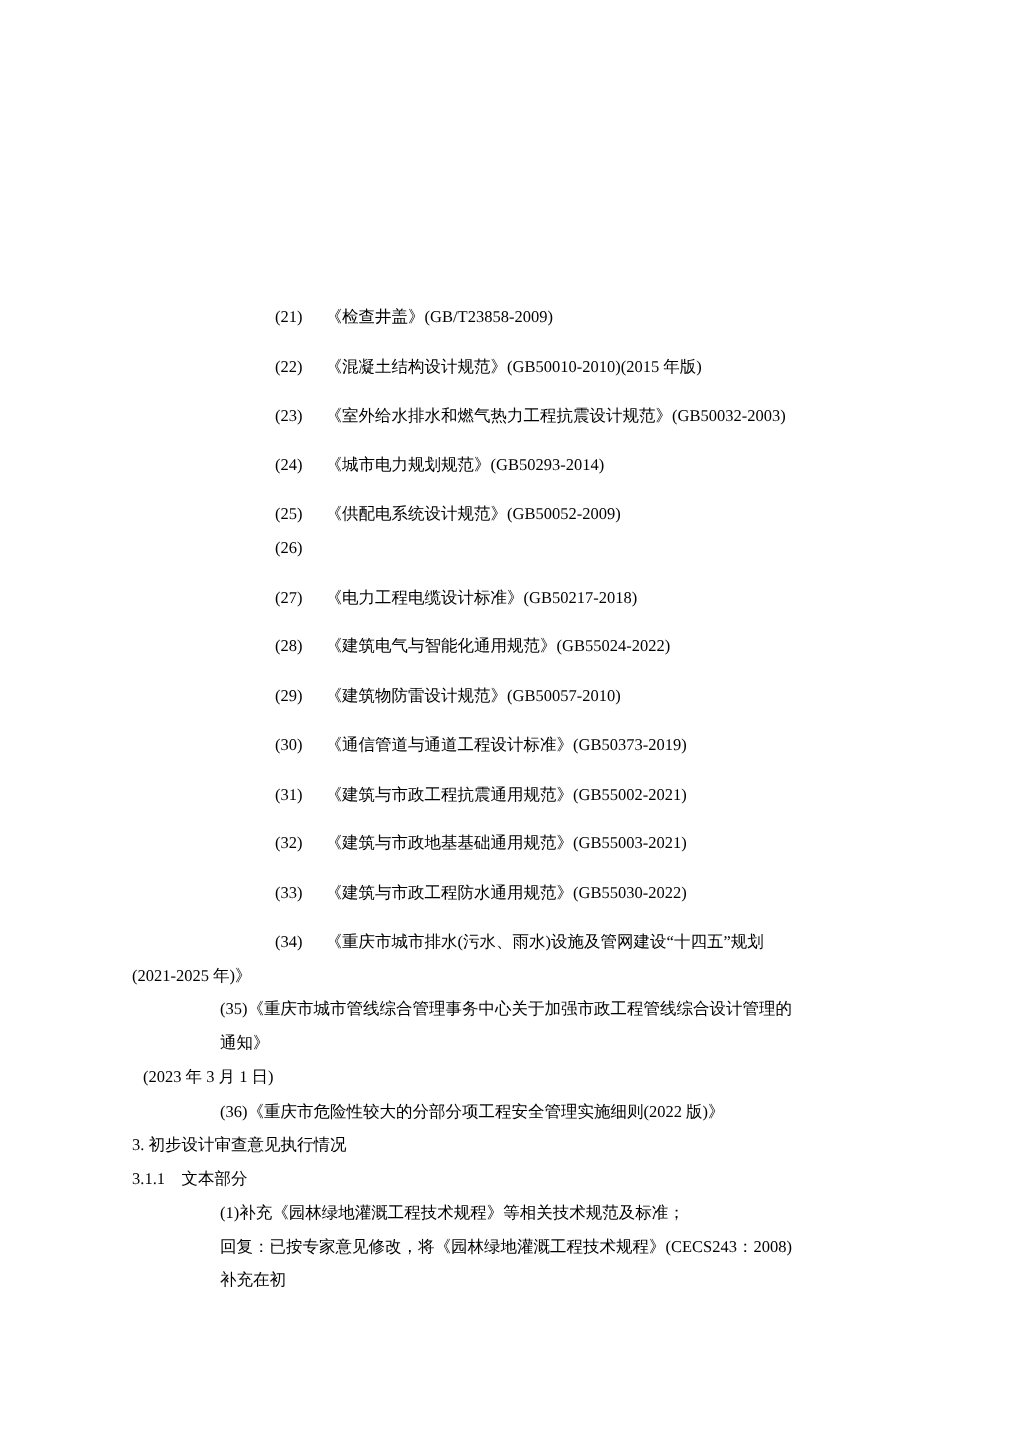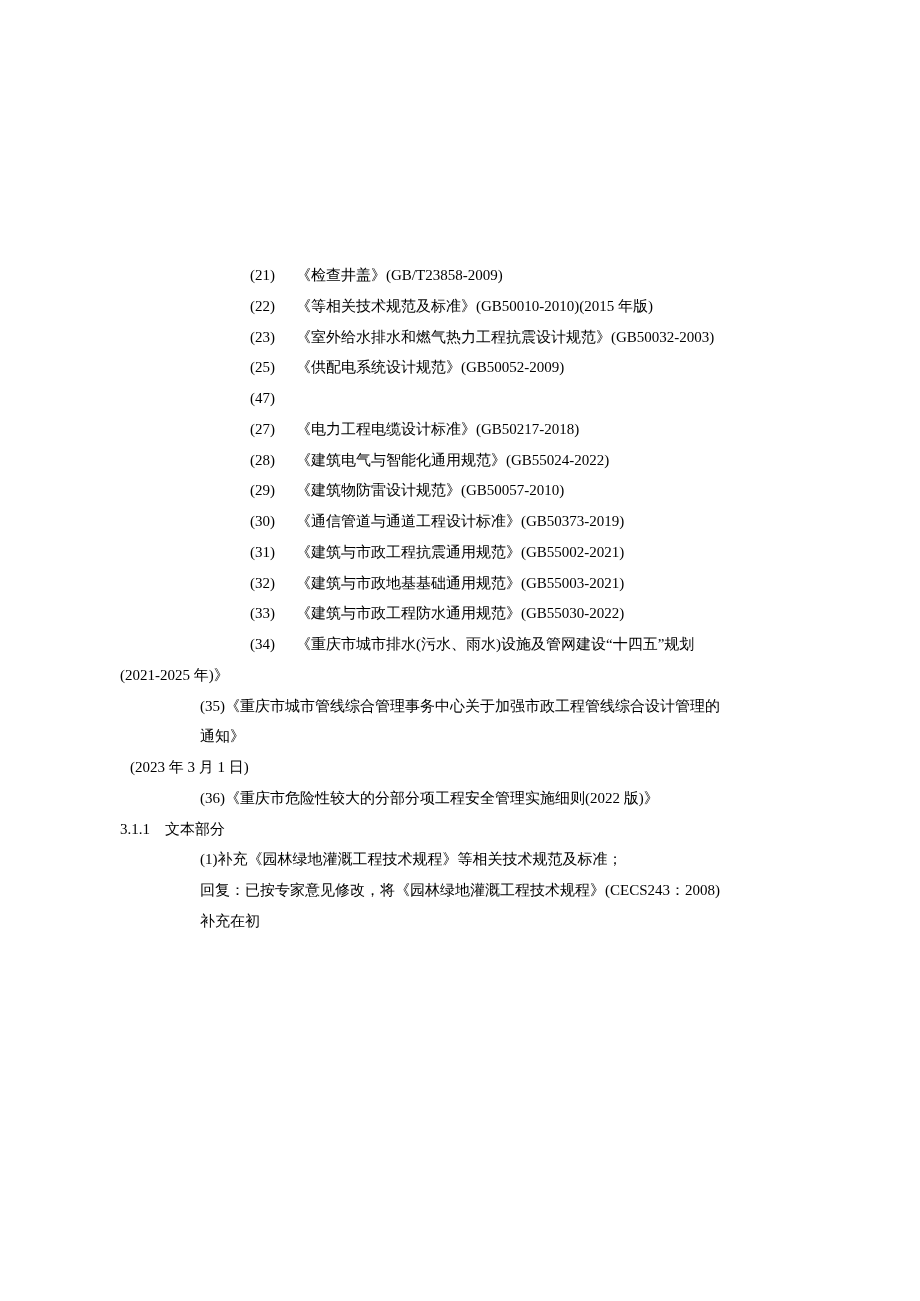--- a/index.html
+++ b/index.html
@@ -22,20 +22,21 @@
     display: flex;
     padding-left: 130px;
     align-items: baseline;
   }
   .ref-num {
     min-width: 46px;
     font-family: "Times New Roman", serif;
   }
   .ref-text {
     font-family: "SimSun", "Songti SC", serif;
+    margin-top: 14px;
   }
   .ref-text .latin {
     font-family: "Times New Roman", serif;
   }
   .wrap-cont {
     padding-left: 0;
   }
   .para-35 {
     padding-left: 80px;
     text-indent: 0;
@@ -70,41 +71,47 @@
   <div class="ref-row">
     <span class="ref-num latin">(21)</span>
     <span class="ref-text">
       <span>《检查井盖》</span><span class="latin">(GB/T23858-2009)</span>
     </span>
   </div>
 
   <div class="ref-row">
     <span class="ref-num latin">(22)</span>
     <span class="ref-text">
-      <span>《等相关技术规范及标准》</span><span class="latin">(GB50010-2010)(2015 年版)</span>
+      <span>《混凝土结构设计规范》</span><span class="latin">(GB50010-2010)(2015 年版)</span>
     </span>
   </div>
 
   <div class="ref-row">
     <span class="ref-num latin">(23)</span>
     <span class="ref-text">
       <span>《室外给水排水和燃气热力工程抗震设计规范》</span><span class="latin">(GB50032-2003)</span>
     </span>
   </div>
 
+  <div class="ref-row">
+    <span class="ref-num latin">(24)</span>
+    <span class="ref-text">
+      <span>《城市电力规划规范》</span><span class="latin">(GB50293-2014)</span>
+    </span>
+  </div>
 
   <div class="ref-row">
     <span class="ref-num latin">(25)</span>
     <span class="ref-text">
       <span>《供配电系统设计规范》</span><span class="latin">(GB50052-2009)</span>
     </span>
   </div>
 
   <div class="ref-row">
-    <span class="ref-num latin">(47)</span>
+    <span class="ref-num latin">(26)</span>
   </div>
 
   <div class="ref-row">
     <span class="ref-num latin">(27)</span>
     <span class="ref-text">
       <span>《电力工程电缆设计标准》</span><span class="latin">(GB50217-2018)</span>
     </span>
   </div>
 
   <div class="ref-row">
@@ -161,20 +168,21 @@
     <span class="latin">(35)《重庆市城市管线综合管理事务中心关于加强市政工程管线综合设计管理的通知》</span>
   </div>
   <div class="para-35-cont">
     <span class="latin">(2023 年 3 月 1 日)</span>
   </div>
 
   <div class="para-36">
     <span class="latin">(36)《重庆市危险性较大的分部分项工程安全管理实施细则(2022 版)》</span>
   </div>
 
+  <div class="h3">3. 初步设计审查意见执行情况</div>
   <div class="h311">3.1.1 文本部分</div>
 
   <div class="body-indent">(1)补充《园林绿地灌溉工程技术规程》等相关技术规范及标准；</div>
 
   <div class="body-indent">
     <span>回复：已按专家意见修改，将《园林绿地灌溉工程技术规程》</span><span class="latin">(CECS243：2008)</span><span>补充在初</span>
   </div>
 
 </div>
 

